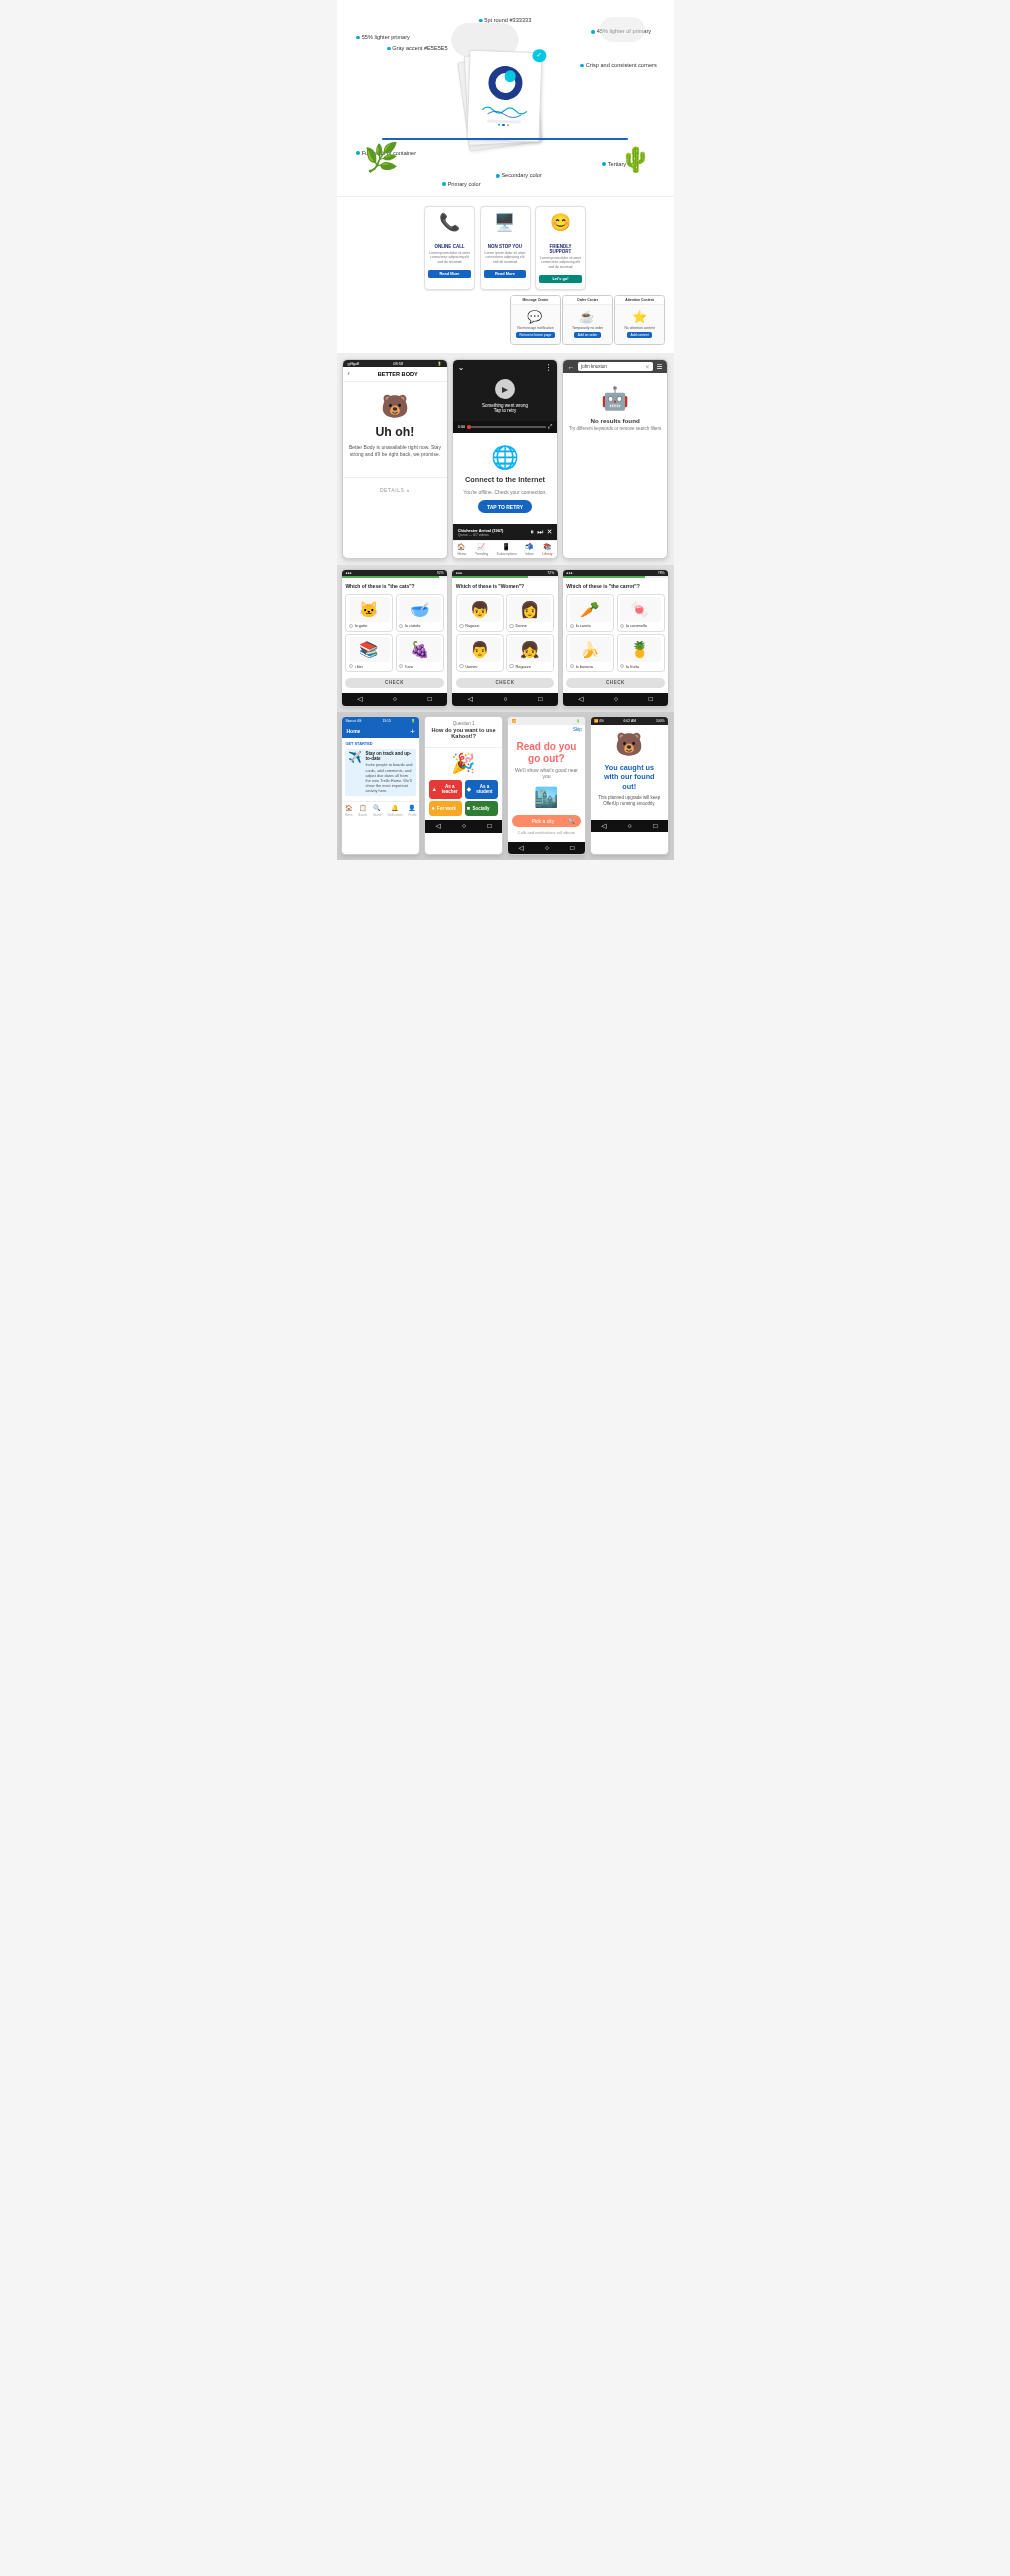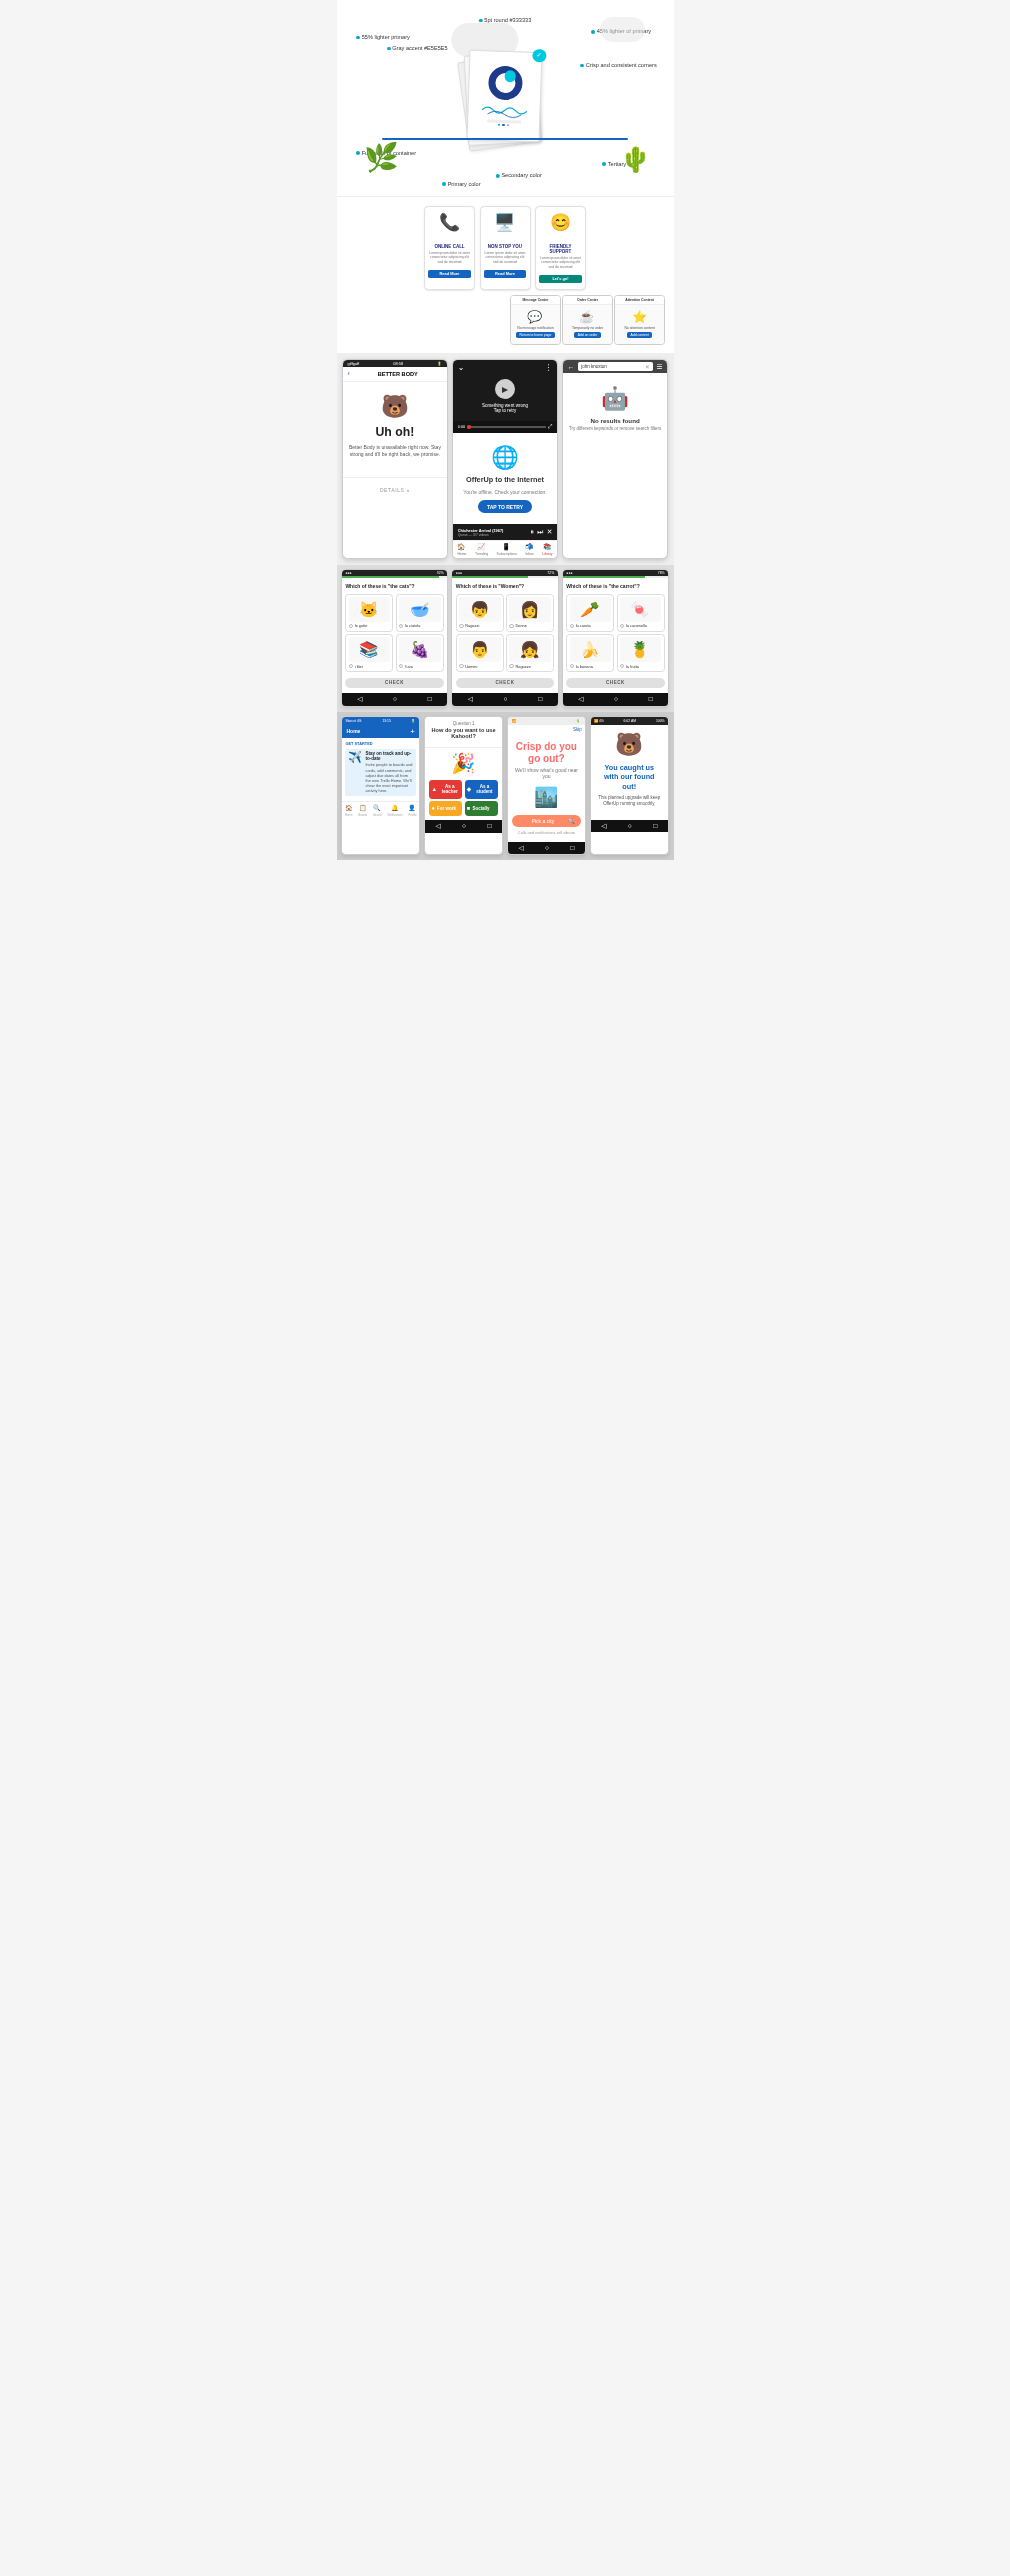--- a/index.html
+++ b/index.html
@@ -785,21 +785,21 @@
             <span class="video-time">0:00</span>
             <div class="video-progress">
               <div class="video-progress-dot"></div>
             </div>
             <span class="video-fullscreen">⤢</span>
           </div>
         </div>
 
         <div class="offline-screen">
           <div class="offline-icon">🌐</div>
-          <div class="offline-title">OfferUp to the Internet</div>
+          <div class="offline-title">Connect to the Internet</div>
           <div class="offline-text">You're offline. Check your connection.</div>
           <button class="retry-btn">TAP TO RETRY</button>
         </div>
 
         <div class="youtube-mini-player">
           <div class="yt-song-info">
             <div class="yt-song-title">Chichester Arrival (1967)</div>
             <div class="yt-song-sub">Queue — 6/7 videos</div>
           </div>
           <div class="yt-controls">
@@ -1086,21 +1086,21 @@
         </div>
       </div>
 
       <div class="bottom-phone">
         <div style="background:#eee;padding:1.7px 4.5px;font-size:3.4px;display:flex;justify-content:space-between;">
           <span>📶</span>
           <span>🔋</span>
         </div>
         <div class="goout-skip">Skip</div>
         <div class="goout-body">
-          <div class="goout-title">Crisp do you go out?</div>
+          <div class="goout-title">Read do you go out?</div>
           <div class="goout-subtitle">We'll show what's good near you</div>
           <div class="goout-city-icon">🏙️</div>
           <div class="goout-input-row">
             <span class="goout-input">Pick a city</span>
             <span style="color:white;font-size:5.6px;">🔍</span>
           </div>
           <div class="goout-footnote">Calls and notifications will vibrate</div>
         </div>
         <div class="bottom-nav-bar">
           <span class="bnb-btn">◁</span>

